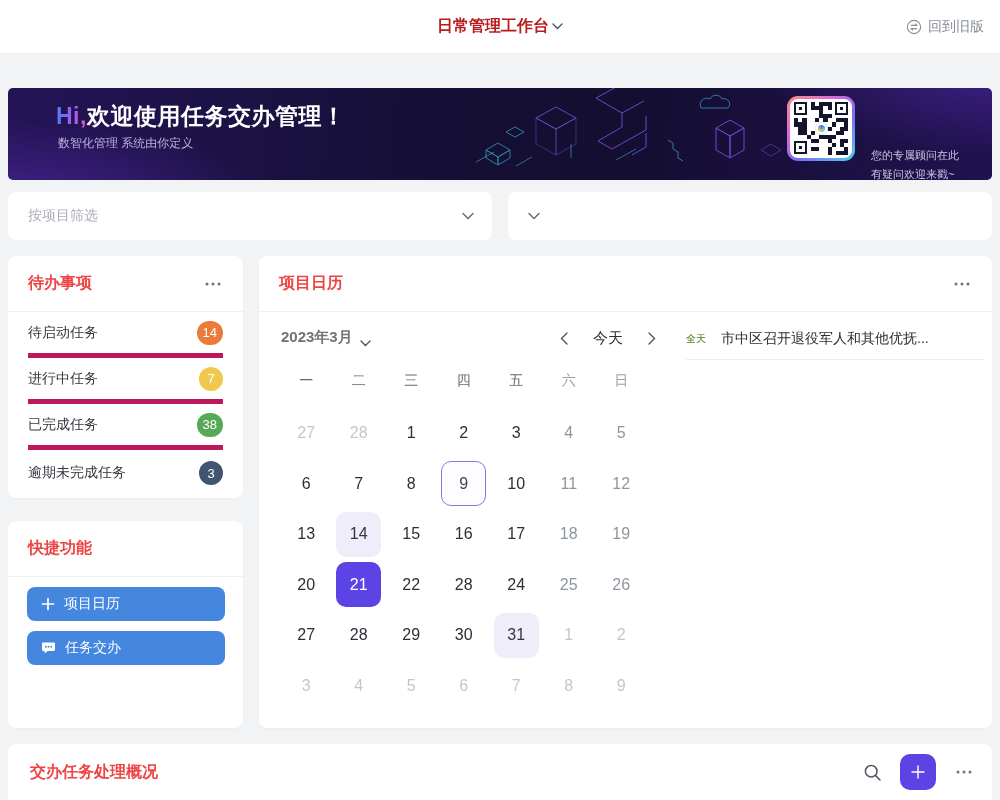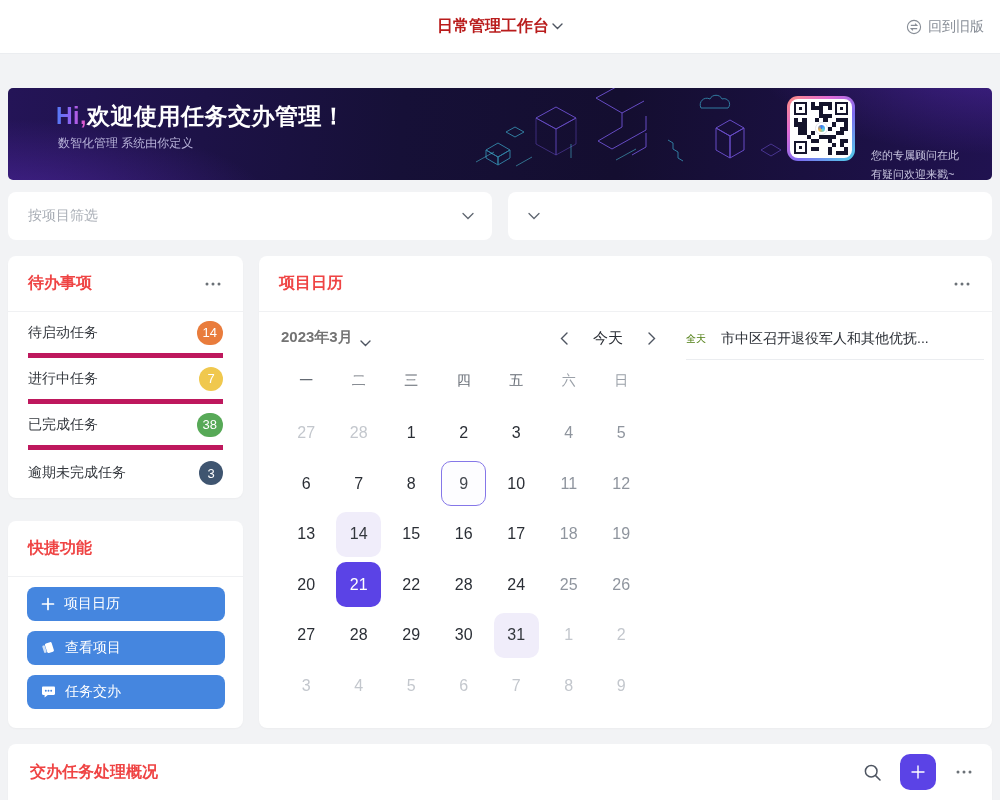--- a/index.html
+++ b/index.html
@@ -421,31 +421,20 @@
         <span>
           <svg width="14" height="14" viewBox="0 0 14 14" fill="none" stroke="#fff" stroke-width="1.7" stroke-linecap="round">
             <path d="M7 1.5v11M1.5 7h11"></path>
           </svg>
         </span>
         <span>项目日历</span>
       </button>
       <button class="quick-btn">
         <span>
           <svg width="15" height="14" viewBox="0 0 15 14">
-            <g transform="rotate(-18 7 7)">
-              <rect x="5" y="2" width="7" height="10" rx="1.4" fill="#fff"></rect>
-              <rect x="2" y="3.2" width="2.6" height="7.6" rx="1" fill="#fff" opacity=".75"></rect>
-            </g>
-          </svg>
-        </span>
-        <span>查看项目</span>
-      </button>
-      <button class="quick-btn">
-        <span>
-          <svg width="15" height="14" viewBox="0 0 15 14">
             <path d="M2.2 1.5h10.6c.7 0 1.2.5 1.2 1.2v6.1c0 .7-.5 1.2-1.2 1.2H6.8L3.6 12.6v-2.6H2.2c-.7 0-1.2-.5-1.2-1.2V2.7c0-.7.5-1.2 1.2-1.2z" fill="#fff"></path>
             <circle cx="4.8" cy="5.8" r=".95" fill="#4586df"></circle>
             <circle cx="7.5" cy="5.8" r=".95" fill="#4586df"></circle>
             <circle cx="10.2" cy="5.8" r=".95" fill="#4586df"></circle>
           </svg>
         </span>
         <span>任务交办</span>
       </button>
     </div>
 </div>

